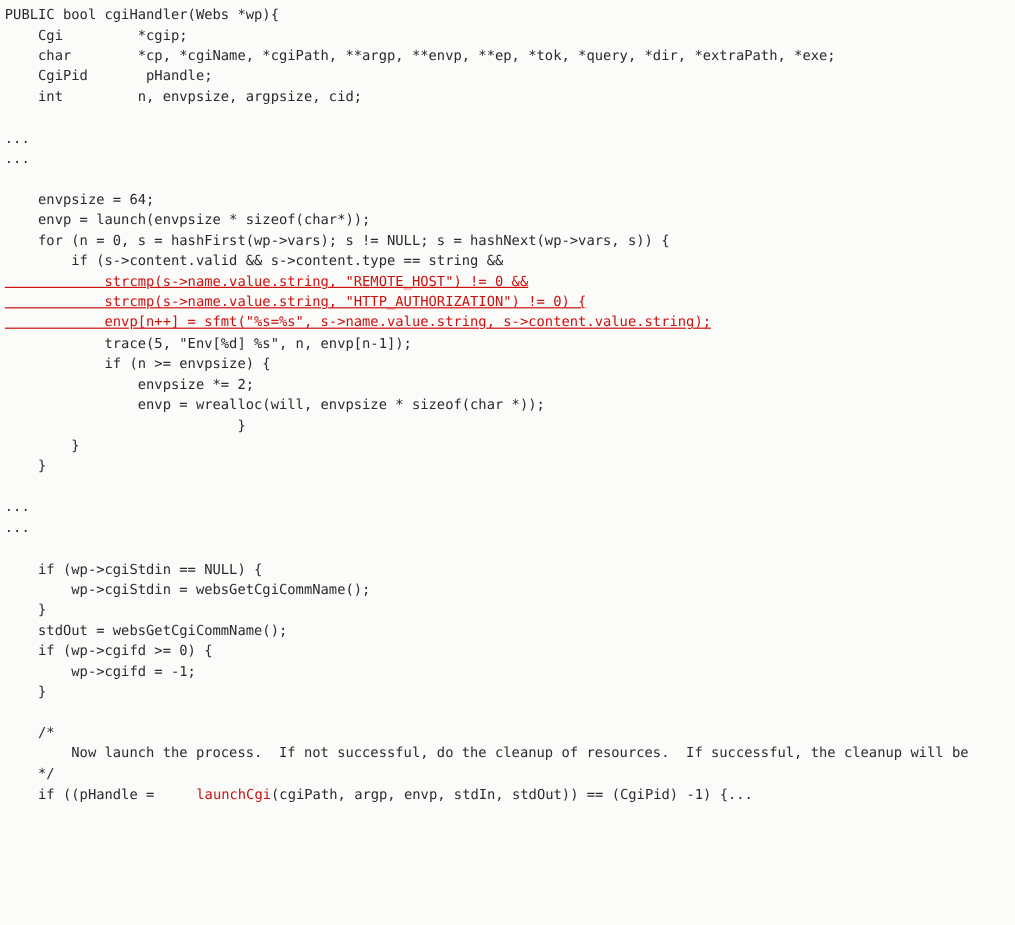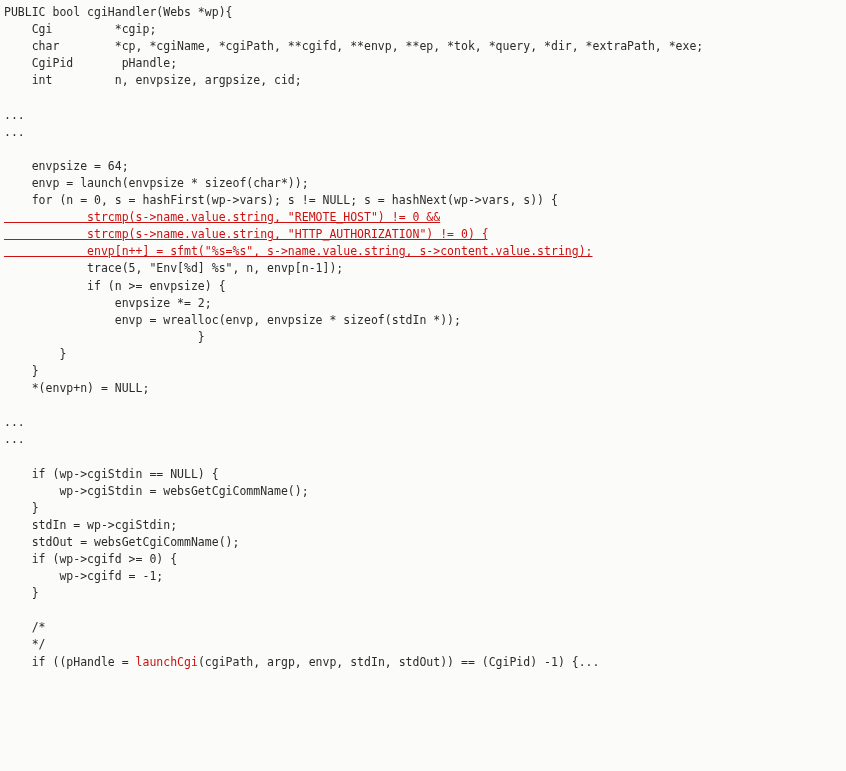--- a/index.html
+++ b/index.html
@@ -27,58 +27,59 @@
     white-space: pre;
     color: #2b2b2b;
     letter-spacing: 0px;
   }
   .code-line.hl {
     color: #cc1111;
     text-decoration: underline;
   }
   .code-line .tok-hl {
     color: #cc1111;
+    margin-left: 28px;
   }
 </style>
 </head>
 <body>
 
 <div id="code-listing">
     <div class="code-line">PUBLIC bool cgiHandler(Webs *wp){</div>
     <div class="code-line">    Cgi         *cgip;</div>
-    <div class="code-line">    char        *cp, *cgiName, *cgiPath, **cgifd, **envp, **ep, *tok, *query, *dir, *extraPath, *exe;</div>
+    <div class="code-line">    char        *cp, *cgiName, *cgiPath, **argp, **envp, **ep, *tok, *query, *dir, *extraPath, *exe;</div>
     <div class="code-line">    CgiPid       pHandle;</div>
     <div class="code-line">    int         n, envpsize, argpsize, cid;</div>
     <div class="code-line">&nbsp;</div>
     <div class="code-line">...</div>
     <div class="code-line">...</div>
     <div class="code-line">&nbsp;</div>
     <div class="code-line">    envpsize = 64;</div>
     <div class="code-line">    envp = launch(envpsize * sizeof(char*));</div>
     <div class="code-line">    for (n = 0, s = hashFirst(wp-&gt;vars); s != NULL; s = hashNext(wp-&gt;vars, s)) {</div>
+    <div class="code-line">        if (s-&gt;content.valid &amp;&amp; s-&gt;content.type == string &amp;&amp;</div>
     <div class="code-line hl">            strcmp(s-&gt;name.value.string, "REMOTE_HOST") != 0 &amp;&amp;</div>
     <div class="code-line hl">            strcmp(s-&gt;name.value.string, "HTTP_AUTHORIZATION") != 0) {</div>
     <div class="code-line hl">            envp[n++] = sfmt("%s=%s", s-&gt;name.value.string, s-&gt;content.value.string);</div>
     <div class="code-line">            trace(5, "Env[%d] %s", n, envp[n-1]);</div>
     <div class="code-line">            if (n &gt;= envpsize) {</div>
     <div class="code-line">                envpsize *= 2;</div>
-    <div class="code-line">                envp = wrealloc(envp, envpsize * sizeof(stdIn *));</div>
+    <div class="code-line">                envp = wrealloc(will, envpsize * sizeof(char *));</div>
     <div class="code-line">                            }</div>
     <div class="code-line">        }</div>
     <div class="code-line">    }</div>
-    <div class="code-line">    *(envp+n) = NULL;</div>
     <div class="code-line">&nbsp;</div>
     <div class="code-line">...</div>
     <div class="code-line">...</div>
     <div class="code-line">&nbsp;</div>
     <div class="code-line">    if (wp-&gt;cgiStdin == NULL) {</div>
     <div class="code-line">        wp-&gt;cgiStdin = websGetCgiCommName();</div>
     <div class="code-line">    }</div>
-    <div class="code-line">    stdIn = wp-&gt;cgiStdin;</div>
     <div class="code-line">    stdOut = websGetCgiCommName();</div>
     <div class="code-line">    if (wp-&gt;cgifd &gt;= 0) {</div>
     <div class="code-line">        wp-&gt;cgifd = -1;</div>
     <div class="code-line">    }</div>
     <div class="code-line">&nbsp;</div>
     <div class="code-line">    /*</div>
+    <div class="code-line">        Now launch the process.  If not successful, do the cleanup of resources.  If successful, the cleanup will be</div>
     <div class="code-line">    */</div>
     <div class="code-line">    if ((pHandle = <span class="tok-hl">launchCgi</span>(cgiPath, argp, envp, stdIn, stdOut)) == (CgiPid) -1) {...</div>
   </div>
 
 </body></html>

